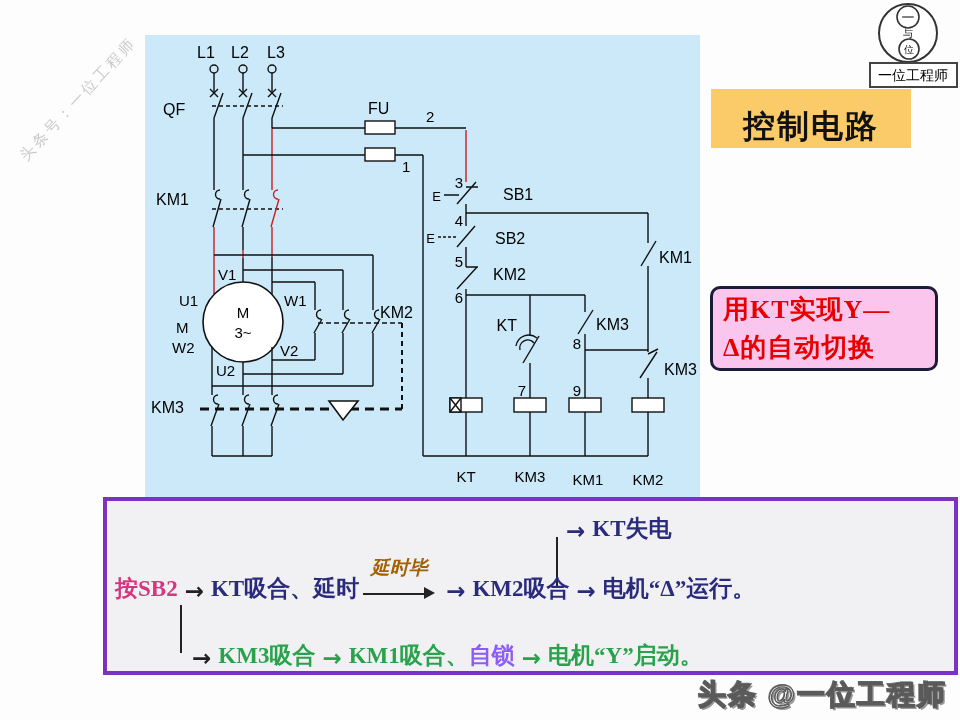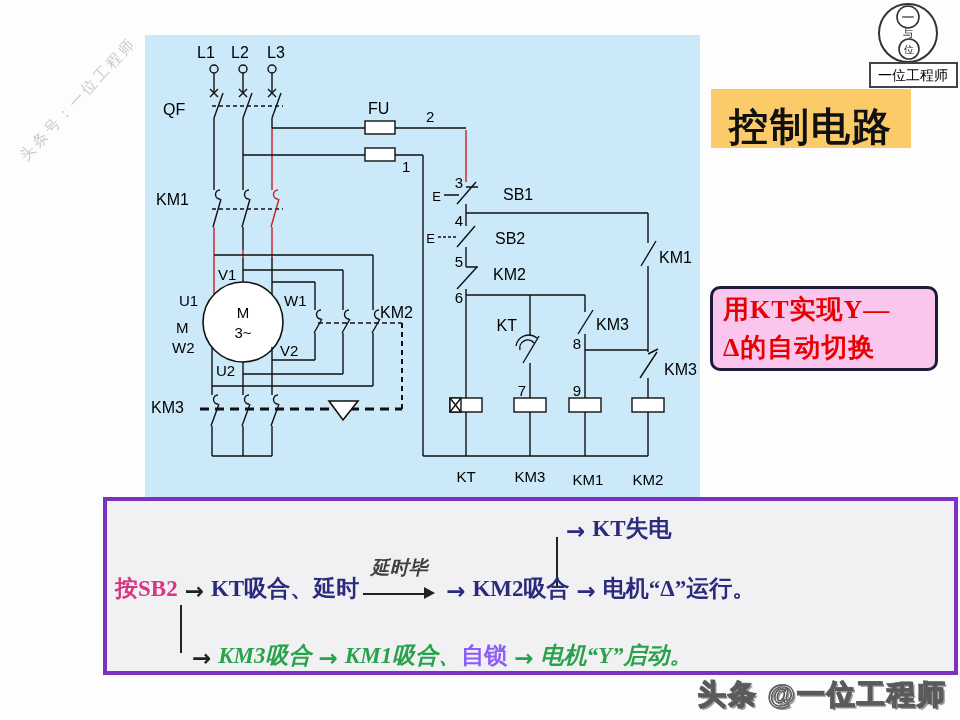--- a/index.html
+++ b/index.html
@@ -6,46 +6,46 @@
   #slide{position:relative;width:960px;height:720px;background:#fdfdfd;overflow:hidden;
          font-family:"Liberation Sans",sans-serif;}
   
   #wm-tl{position:absolute;left:16px;top:152px;transform:rotate(-47deg);transform-origin:0 0;
          color:#c9c9c9;font-size:15px;letter-spacing:3px;white-space:nowrap;}
   
   #logo{position:absolute;left:868px;top:2px;width:92px;height:88px;}
   
   #title-box{position:absolute;left:711px;top:89px;width:200px;height:59px;background:#fbcb69;
              display:flex;align-items:center;justify-content:center;}
-  #title-box span{font-size:39px;font-weight:bold;color:#111;letter-spacing:2px;
+  #title-box span{font-size:32px;font-weight:bold;color:#111;letter-spacing:2px;
                   font-family:"Liberation Sans",sans-serif;margin-top:16px;}
   
   #note-box{position:absolute;left:710px;top:286px;width:228px;height:85px;background:#fbc6ee;
             border:3px solid #1c1c3a;border-radius:10px;box-sizing:border-box;
             display:flex;flex-direction:column;justify-content:center;padding-left:10px;}
   #note-box div{color:#e80000;font-size:26px;font-weight:bold;line-height:1.45;
                 font-family:"Liberation Serif",serif;letter-spacing:1px;}
   
   #panel{position:absolute;left:145px;top:35px;width:555px;height:487px;background:#cbe9f8;}
   svg text{font-family:"Liberation Sans",sans-serif;fill:#000;}
   
   #flow-box{position:absolute;left:103px;top:497px;width:855px;height:178px;box-sizing:border-box;
             border:4px solid #7d31c0;background:#f1f0f3;
             font-family:"Liberation Serif",serif;font-weight:600;}
   .frow{position:absolute;white-space:nowrap;font-size:23px;display:flex;align-items:flex-end;}
-  .blue{color:#2b2b7e;}  .green{color:#28a24b;font-style:italic;}  .mag{color:#d6357f;}
+  .blue{color:#2b2b7e;}  .green{color:#28a24b;}  .mag{color:#d6357f;}
   .lockred{color:#8b5cf6;}  .dark{color:#222;}
   .arr{margin:0 7px;font-family:"DejaVu Sans",sans-serif;}
   .vline{position:absolute;width:2px;background:#222;}
   .larr{display:inline-block;position:relative;width:72px;height:23px;margin:0 4px;}
   .larr .bar{position:absolute;left:0;right:9px;top:12px;border-top:2px solid #222;}
   .larr .head{position:absolute;right:0;top:6px;width:0;height:0;
               border-left:11px solid #222;border-top:6px solid transparent;border-bottom:6px solid transparent;}
   .larr .lbl{position:absolute;left:50%;top:-26px;transform:translateX(-50%);
-             font-size:19px;color:#404040;text-align:right;}
+             font-size:19px;color:#a16207;text-align:right;}
   
   #wm-br{position:absolute;left:698px;top:676px;font-size:28px;font-weight:bold;color:#fff;
          letter-spacing:2px;-webkit-text-stroke:1.4px #5a5a5a;
          text-shadow:2px 2px 0 #9a9a9a, -1px -1px 0 #777;white-space:nowrap;
          font-family:Liberation Sans, sans-serif;}
 </style>
 </head>
 <body>
 
 <div id="slide">

